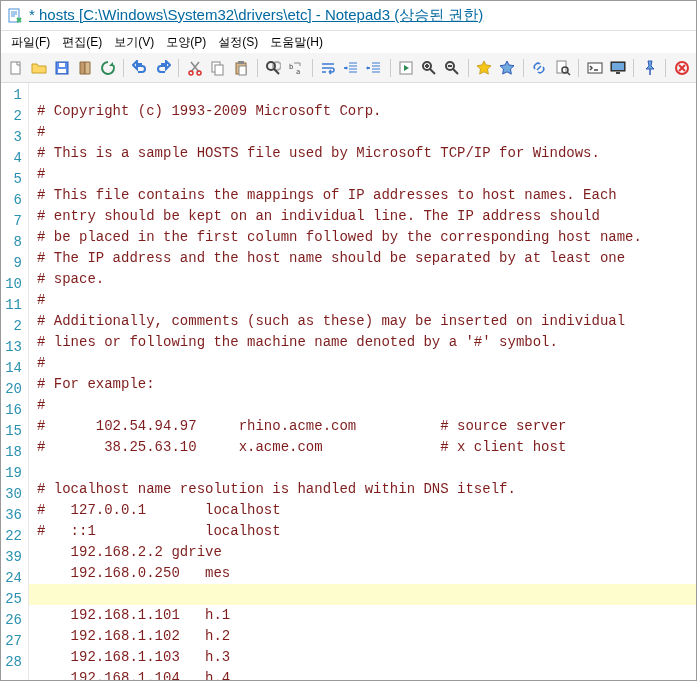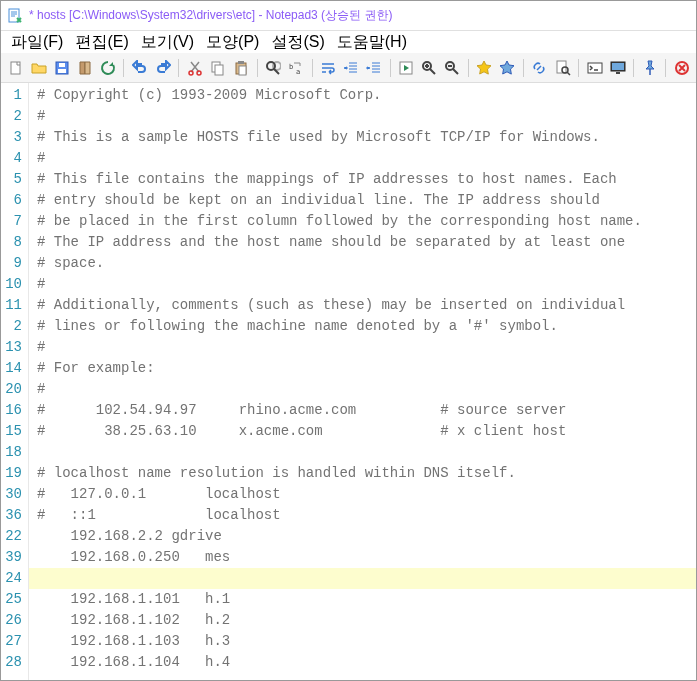--- a/index.html
+++ b/index.html
@@ -18,31 +18,31 @@
   display: flex;
   align-items: center;
   padding: 0 6px;
   border-bottom: 1px solid #e0e0e0;
 }
 .titlebar-icon {
   width: 16px; height: 16px;
   margin-right: 6px;
   display: inline-flex; align-items: center; justify-content: center;
 }
-.titlebar-text { font-size: 12px; color: #8b5cf6; }
+.titlebar-text { font-size: 15px; color: #0369a1; text-decoration: underline; }
 .menubar {
   background: #fff;
   height: 22px;
   display: flex;
   align-items: center;
   padding: 0 4px;
 }
 .menu-item {
   padding: 2px 6px;
-  font-size: 16px;
+  font-size: 12px;
   cursor: pointer;
 }
 .toolbar {
   background: #f5f5f5;
   height: 30px;
   display: flex;
   align-items: center;
   padding: 0 4px;
   gap: 2px;
   border-bottom: 1px solid #ddd;
@@ -74,21 +74,22 @@
   padding: 2px 6px 0 0;
   border-right: 1px solid #e8e8e8;
   user-select: none;
 }
 .gutter div { height: 21px; }
 .code {
   flex: 1;
   padding: 2px 0 0 8px;
   position: relative;
   white-space: pre;
-  color: #737373;
+  color: #7f1d1d;
+  margin-top: 16px;
 }
 .code-line { height: 21px; }
 .code-line.highlight {
   background: #fdfdce;
   margin-left: -8px;
   padding-left: 8px;
 }
 svg { display: block; }
 </style>
 </head>

